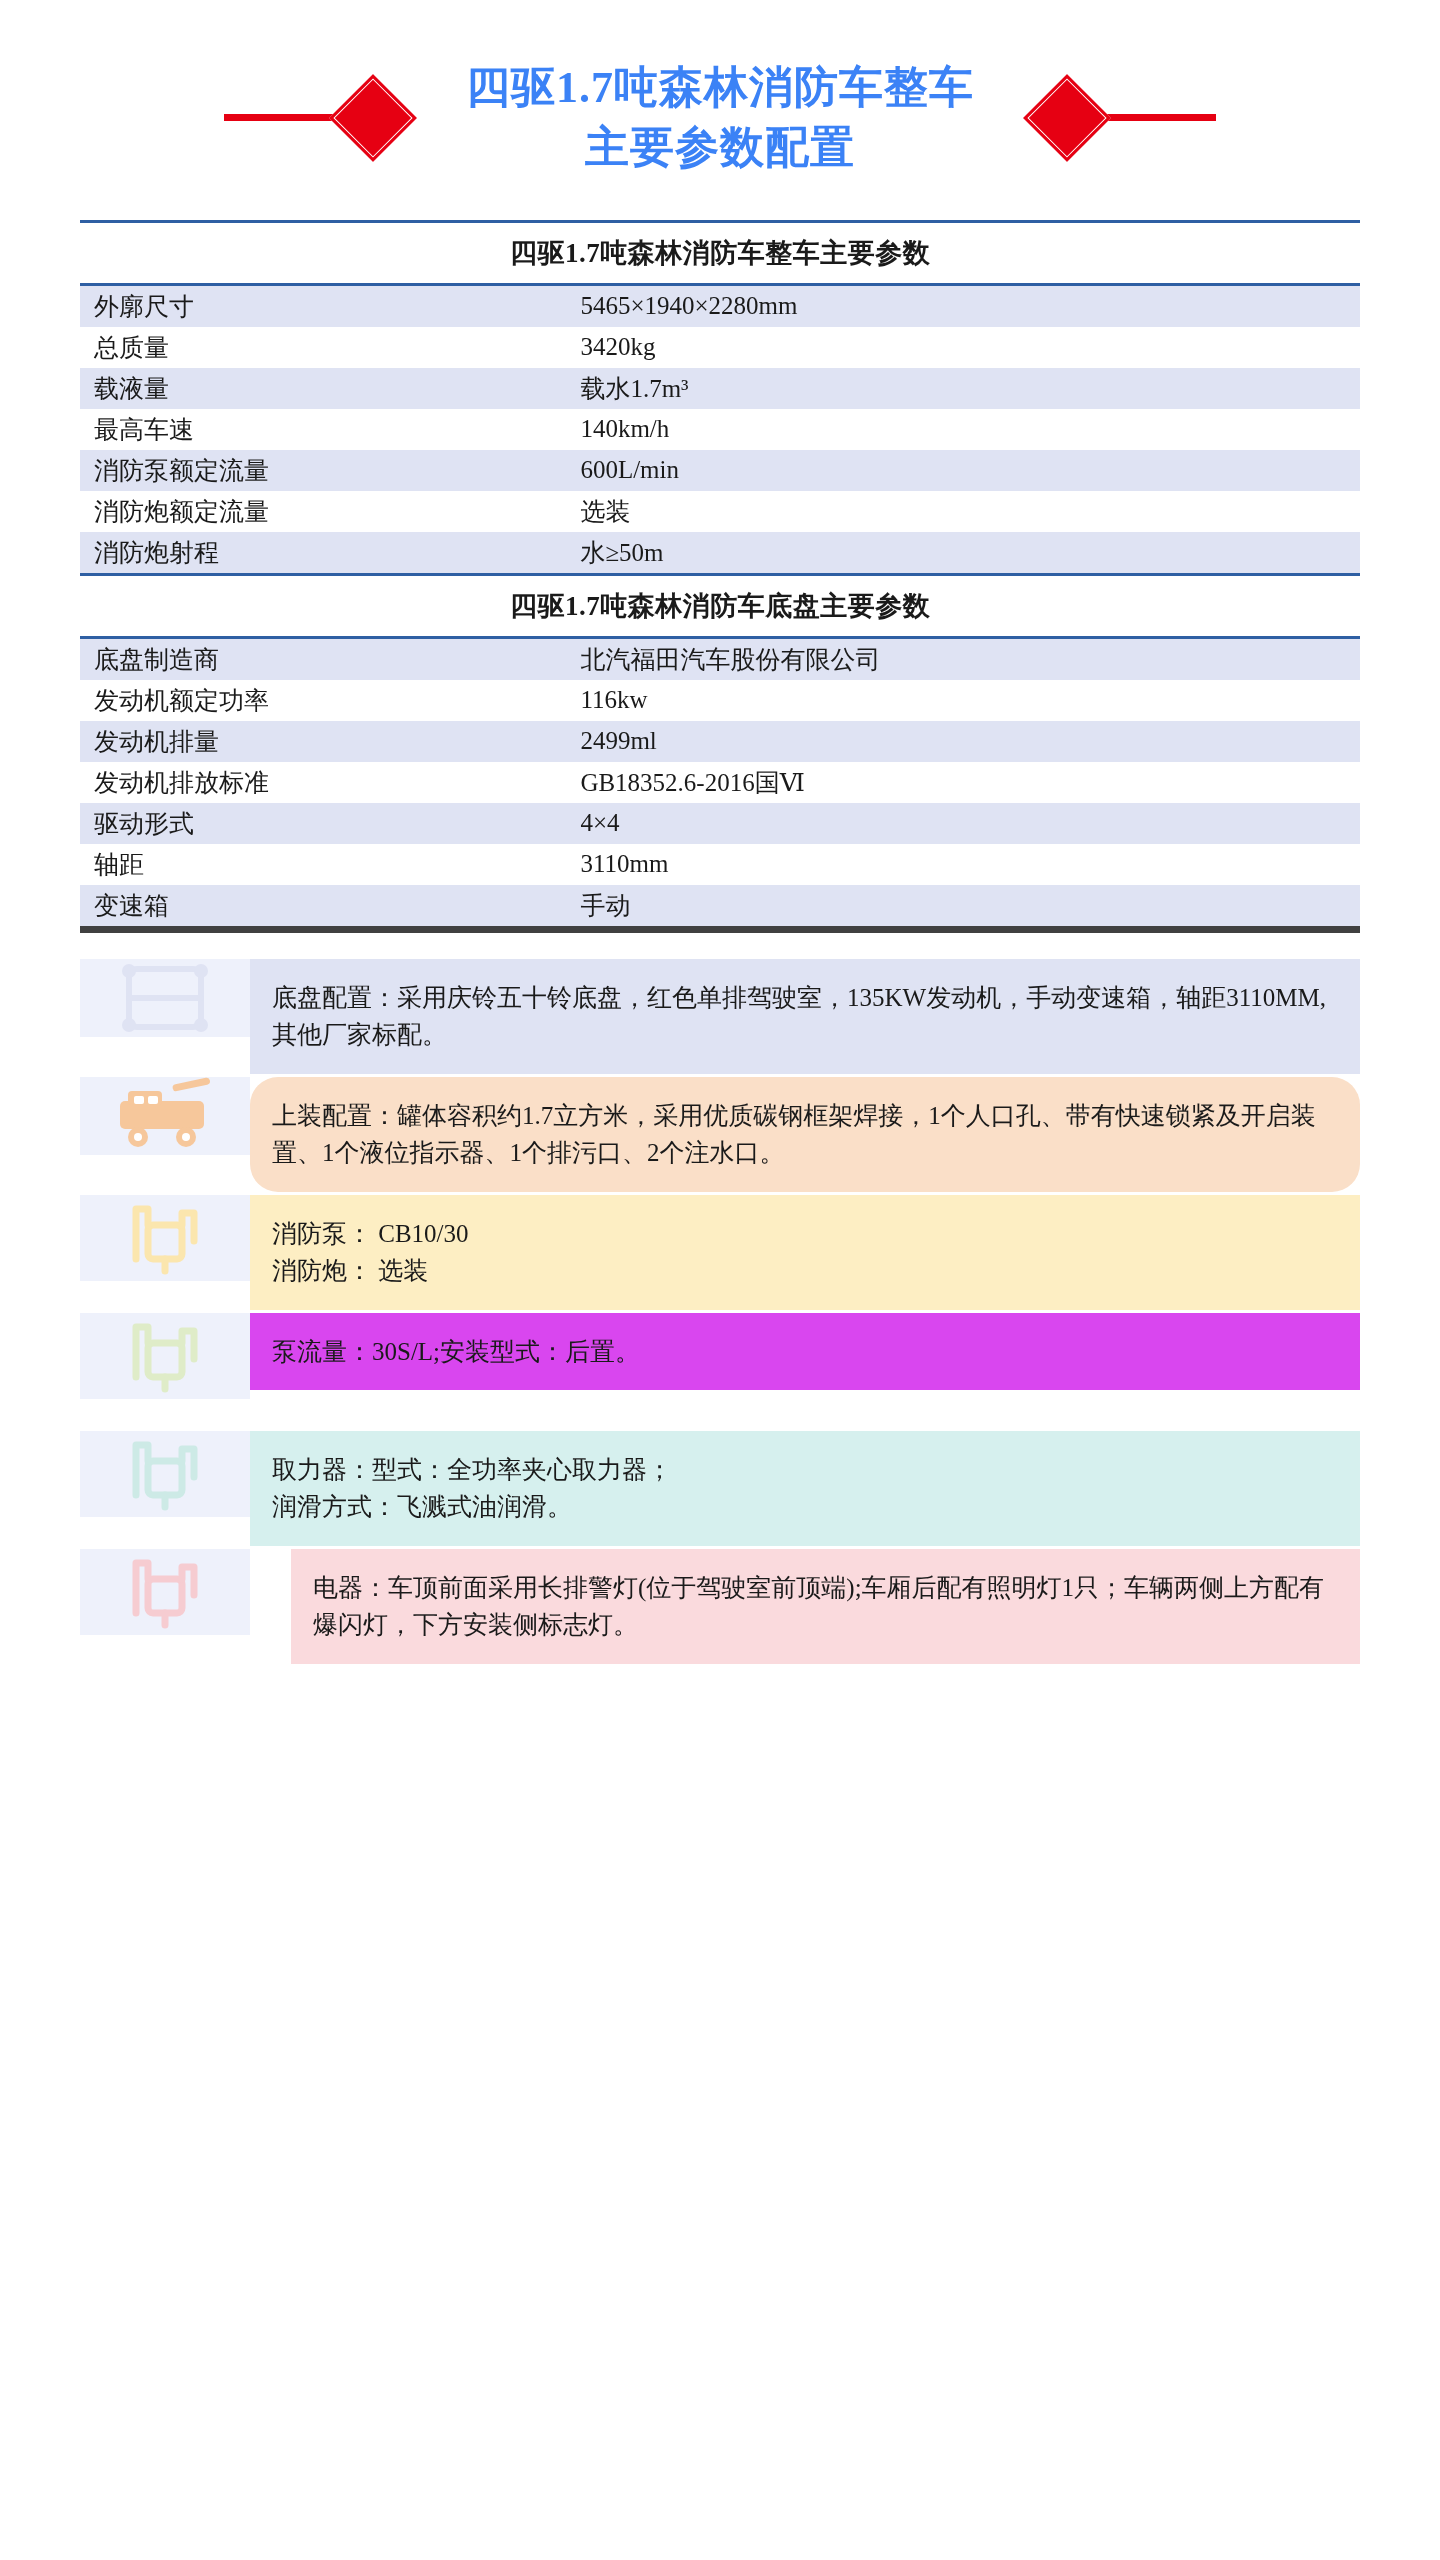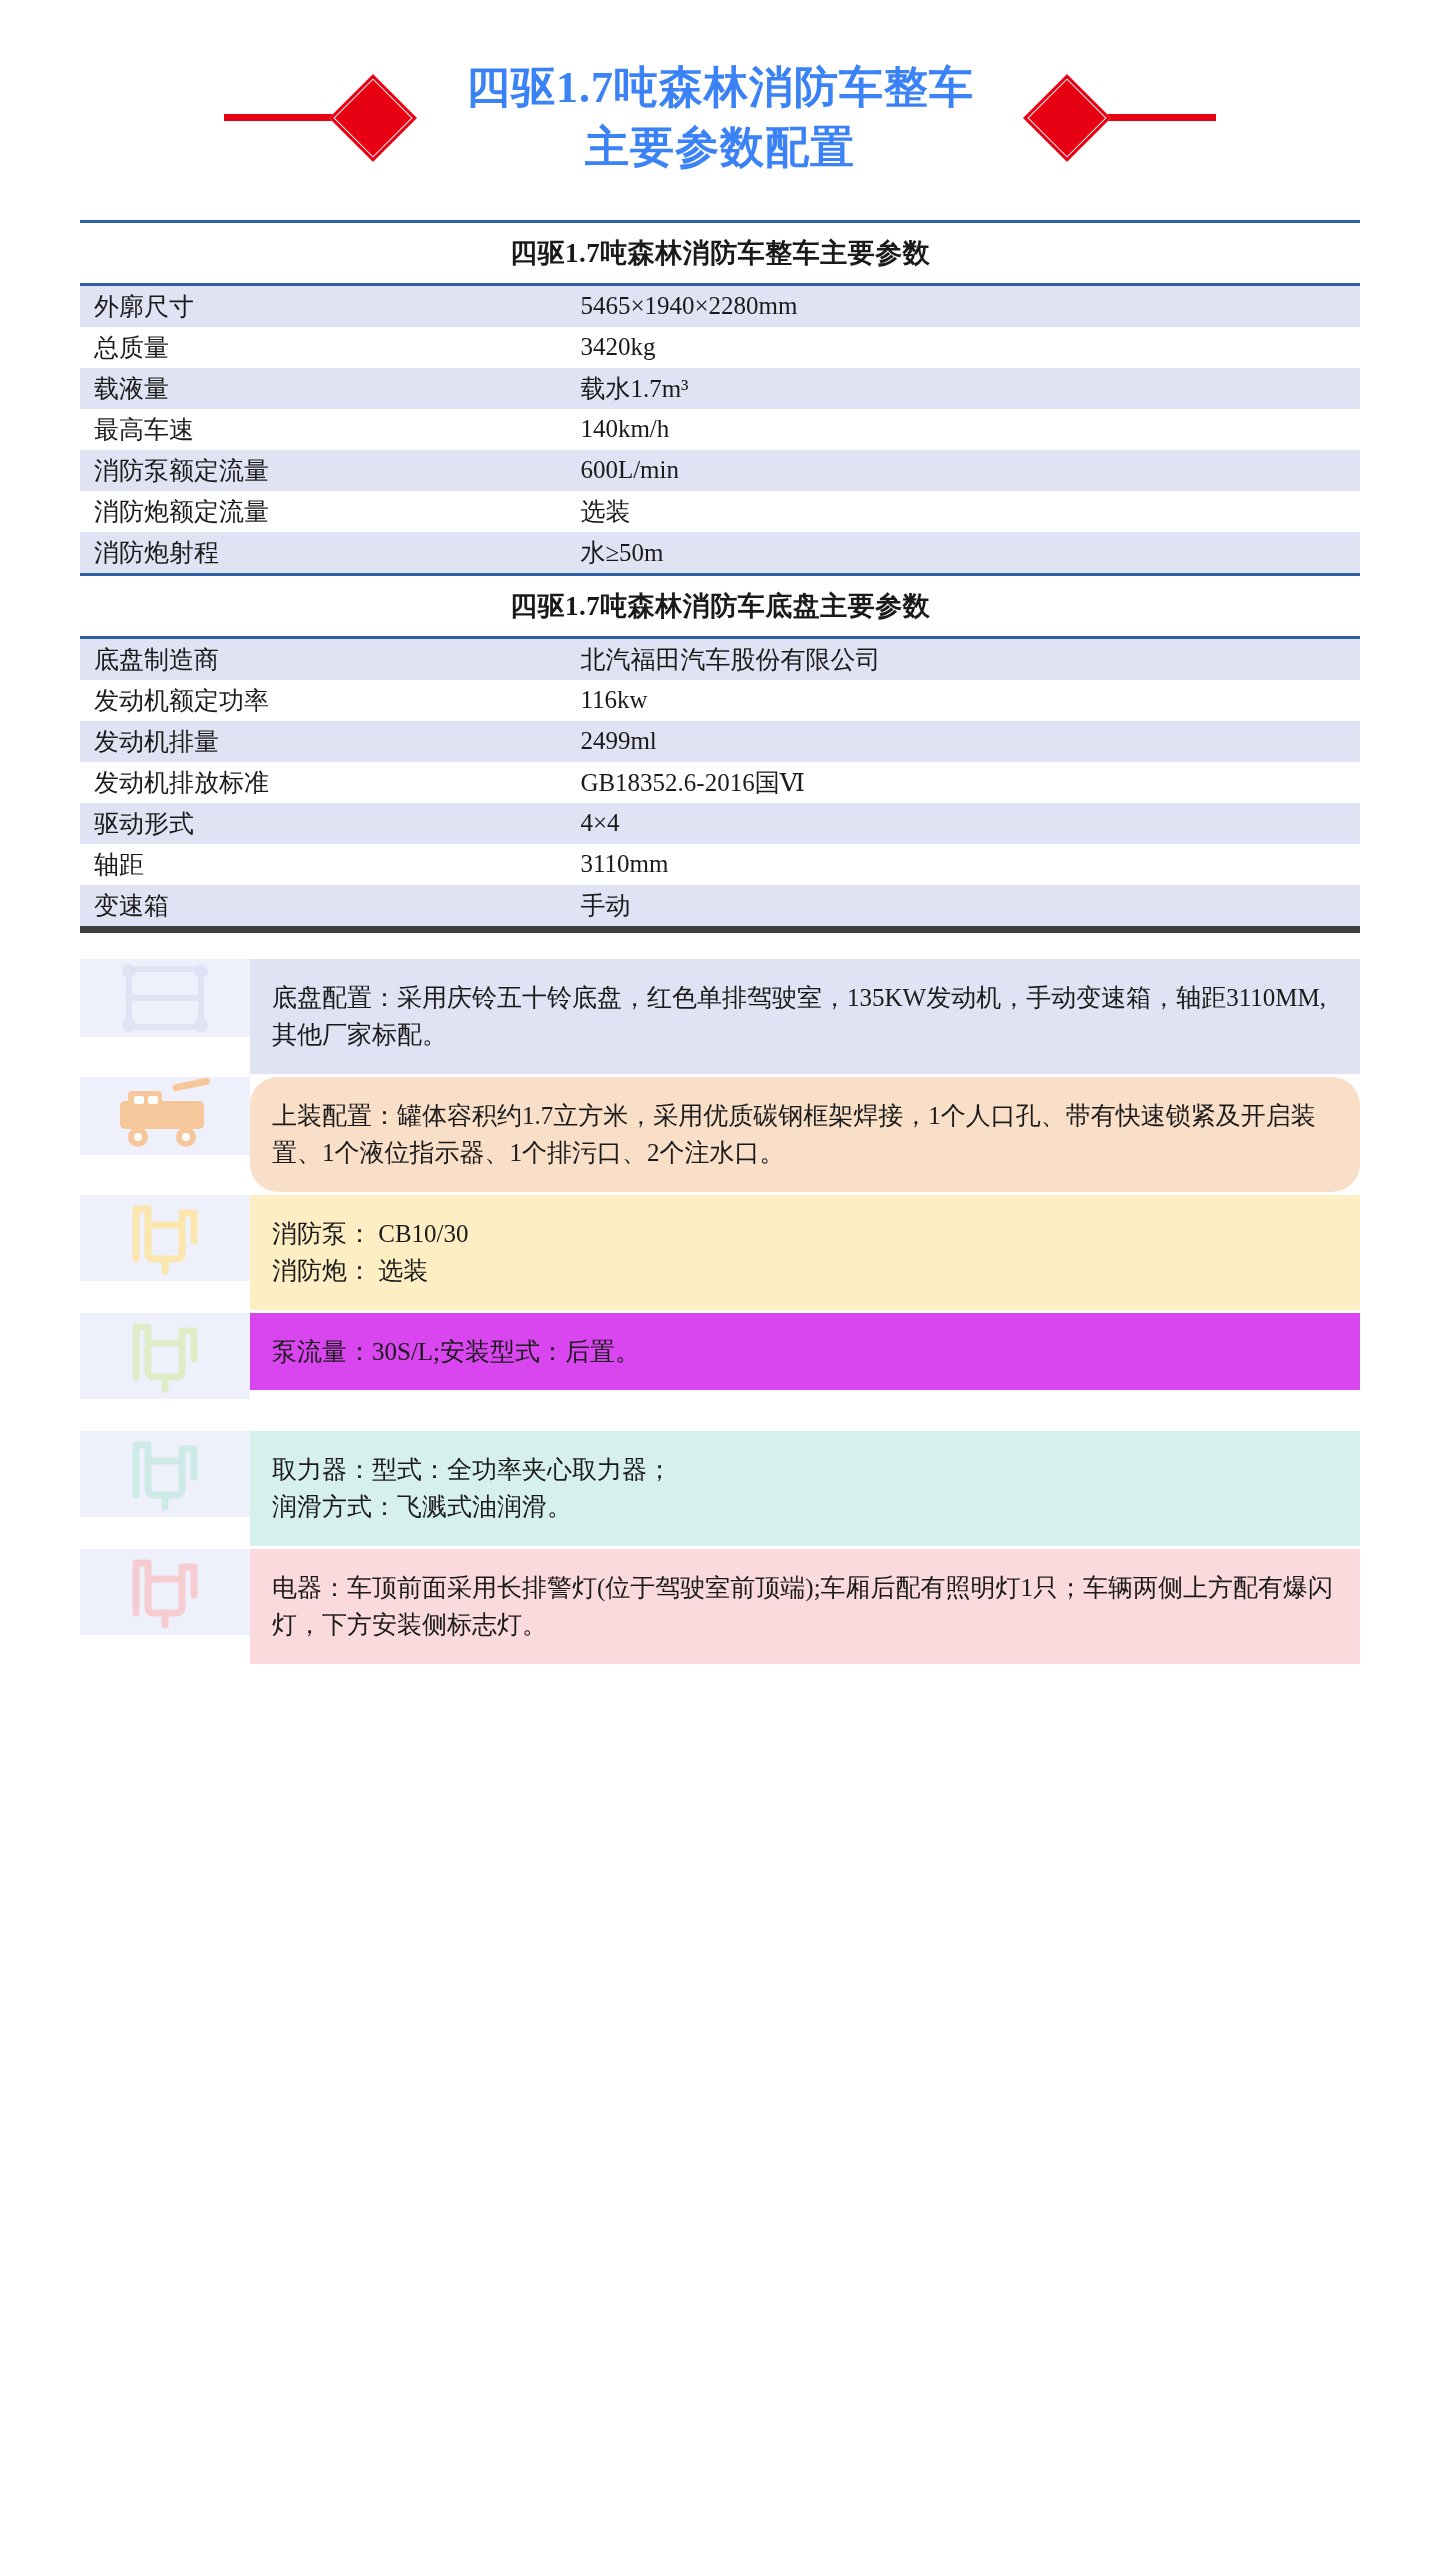--- a/index.html
+++ b/index.html
@@ -121,21 +121,21 @@
     display: flex;
     align-items: center;
   }
   .feat-text p { margin: 0; }
 
   .bg-blue   { background: #dfe3f3; }
   .bg-orange { background: #fadfc8; border-radius: 28px; }
   .bg-yellow { background: #fdeec3; }
   .bg-green  { background: #d946ef; }
   .bg-teal   { background: #d6f0ee; }
-  .bg-pink   { background: #fadadd; }
+  .bg-pink   { background: #fadadd; margin-left: 41px; }
 </style>
 </head>
 <body>
 
 <div class="header">
   <div class="deco">
     <div class="deco-bar"></div>
     <div class="deco-diamond"></div>
   </div>
   <div class="title-block">

